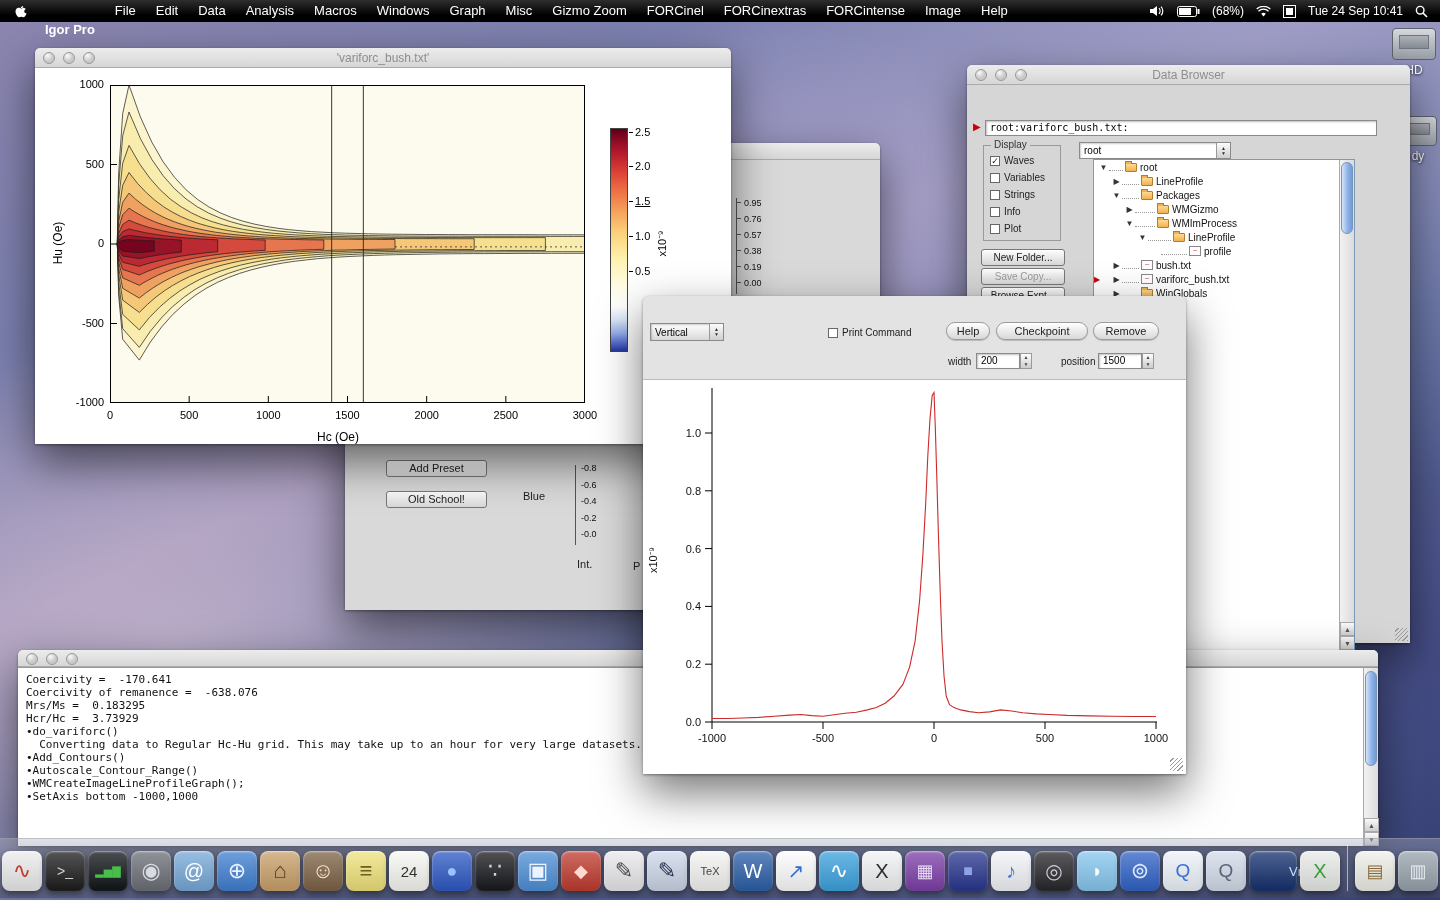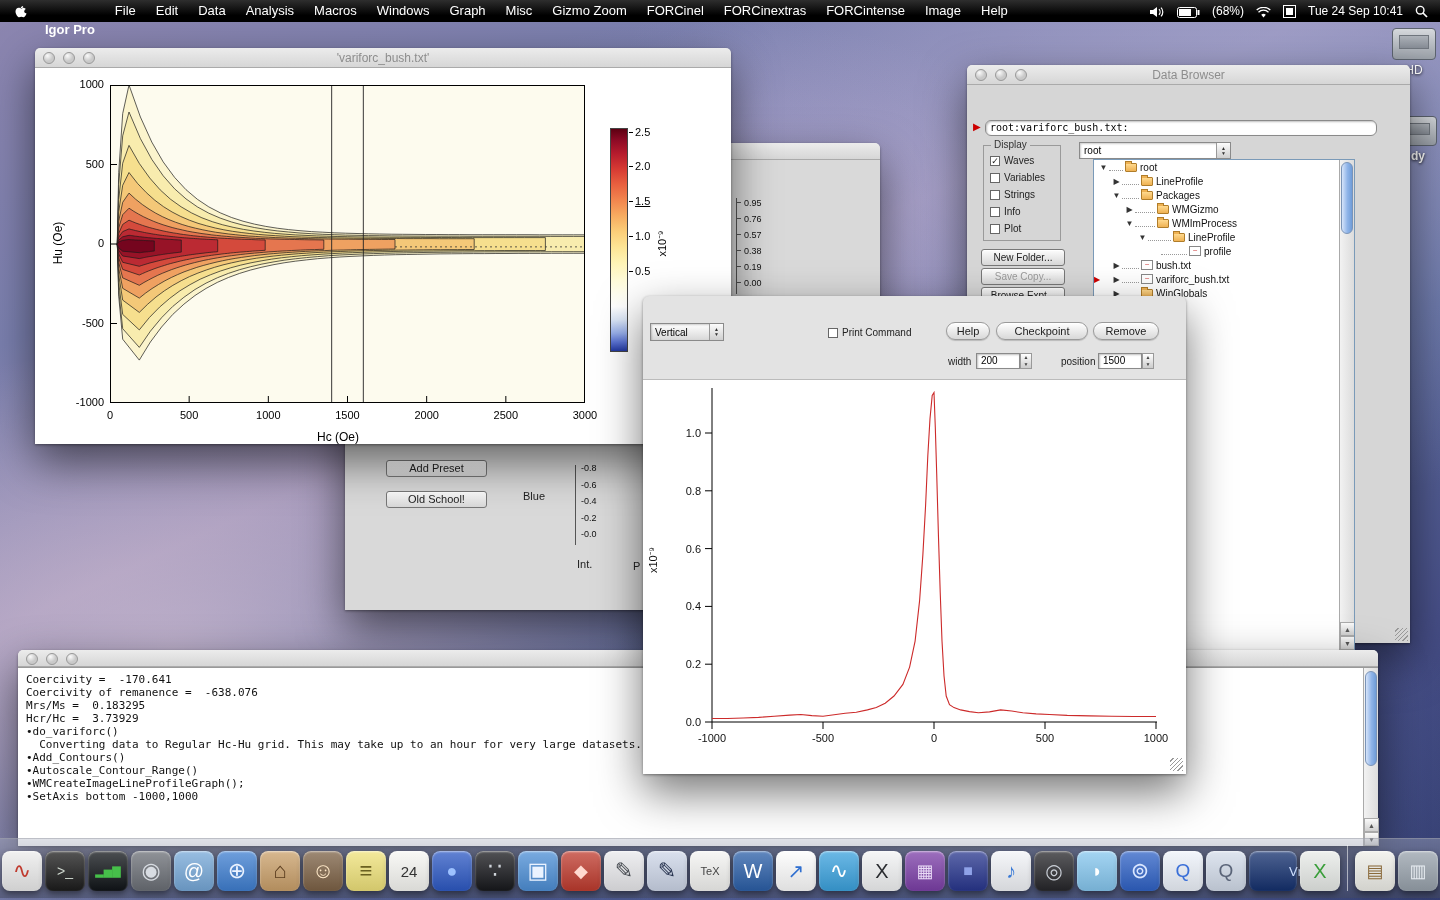--- a/index.html
+++ b/index.html
@@ -17,21 +17,21 @@
       radial-gradient(600px 300px at 30% 95%, rgba(70,85,140,.8), transparent 65%),
       linear-gradient(155deg,#8d86b0 0%, #7a7fae 22%, #9c91b7 40%, #5d6a9c 62%, #474f88 82%, #2e3768 100%);
   }
   
   .menubar { position:absolute; top:0; left:0; right:0; height:22px; z-index:60;
     background:linear-gradient(#2e2e2e,#000 70%); color:#fff; display:flex; align-items:center; font-size:13px; }
   .apple { padding:0 8px 0 14px; display:flex; align-items:center; }
   .menu-items { display:flex; align-items:center; height:100%; }
   .menu-item { padding:0 10px; line-height:22px; }
   .menu-item.app-name { font-weight:bold;margin-top:38px; }
-  .menu-status { margin-left:auto; display:flex; align-items:flex-end; gap:12px; padding-right:12px; }
+  .menu-status { margin-left:auto; display:flex; align-items:center; gap:12px; padding-right:12px; }
   .menu-status .mtext { font-size:12px; }
   .menu-status span { display:flex; align-items:center; }
   
   .desk-icon { position:absolute; text-align:center; color:#fff; font-size:12px; }
   .hd-body { width:44px; height:32px; margin:0 auto; border-radius:4px; border:1px solid #5c636e;
     background:linear-gradient(#d6d9dd,#9aa0a8); position:relative; }
   .hd-body:after { content:""; position:absolute; left:6px; top:6px; right:6px; bottom:10px;
     background:linear-gradient(#aeb3ba,#878d96); border:1px solid #70767e; }
   .icon-label { margin-top:3px; text-shadow:0 1px 3px rgba(0,0,0,.9); }
   
@@ -144,21 +144,21 @@
 </style>
 </head>
 <body>
 
 <div class="desktop"></div>
 
 <div class="desk-icon" style="left:1390px;top:28px;width:48px;">
   <div class="hd-body"></div>
   <div class="icon-label">HD</div>
 </div>
-<div class="desk-icon" style="left:1396px;top:116px;width:44px;font-weight:bold;">
+<div class="desk-icon" style="left:1396px;top:116px;width:44px;">
   <div class="hd-body" style="width:38px;height:30px;"></div>
   <div class="icon-label">dy</div>
 </div>
 
 <div class="menubar">
   <span class="apple">
     <svg width="13" height="15" viewBox="0 0 13 15">
       <path d="M7.2 2.9c.7-.8 1.9-.9 1.9-.9s.1 1.1-.6 1.9c-.8.9-1.8.8-1.8.8s-.2-1 .5-1.8z M10.2 7.7c0-1.9 1.6-2.6 1.6-2.6S10.9 3.8 9.3 3.8c-1 0-1.8.6-2.3.6-.5 0-1.3-.6-2.3-.6C3 3.8 1.5 5.3 1.5 7.5c0 2.8 2.4 5.8 3.6 5.8.6 0 1.4-.6 2.2-.6.8 0 1.4.6 2.1.6 1.1 0 2.8-2.4 3.1-3.9 0 0-2.3-.6-2.3-1.7z" fill="#fff"></path>
     </svg>
   </span>
@@ -261,21 +261,21 @@
   <div class="titlebar inactive">
     <div class="tl">
         <i></i>
         <i></i>
         <i></i>
       </div>
     <span>Data Browser</span>
   </div>
   <div class="db-body">
     <span class="db-arrow">▶</span>
-    <div class="field" style="left:18px;top:35px;width:392px;height:16px;font-family:'DejaVu Sans Mono',monospace;border-radius:6px;">root:variforc_bush.txt:</div>
+    <div class="field" style="left:18px;top:35px;width:392px;height:16px;font-family:'DejaVu Sans Mono',monospace;">root:variforc_bush.txt:</div>
     <div class="group-box" style="left:16px;top:60px;width:78px;height:96px;">
       <span class="group-label">Display</span>
       <div>
           <div class="cb-row" style="left: 6px; top: 9px;">
             <div class="checkbox">✓</div>
             <span>Waves</span>
           </div>
           <div class="cb-row" style="left: 6px; top: 26px;">
             <div class="checkbox"></div>
             <span>Variables</span>

